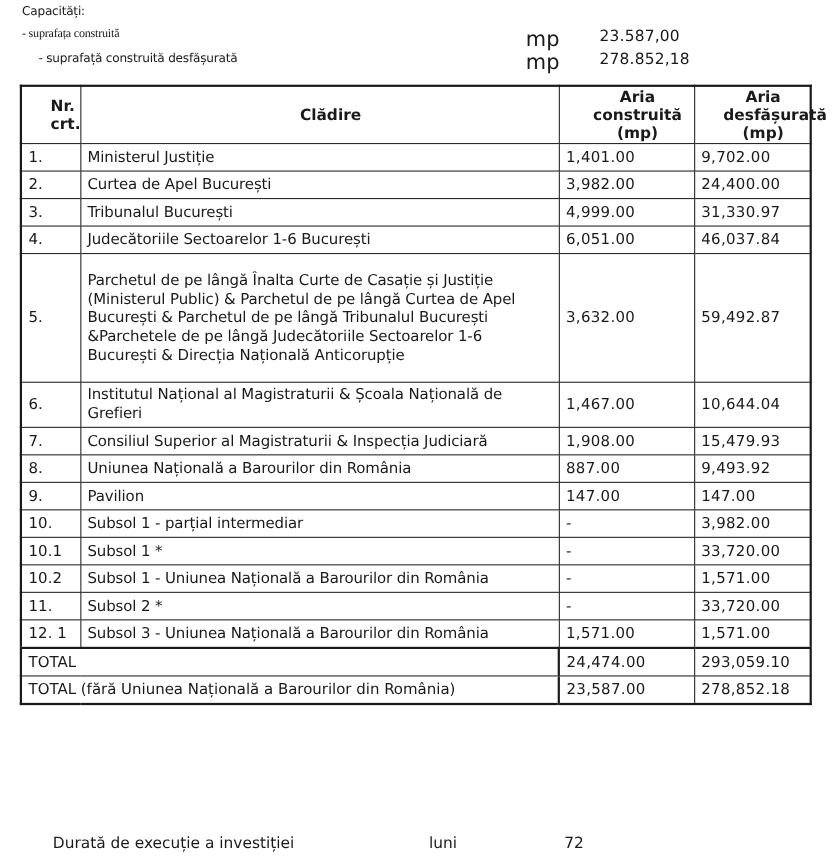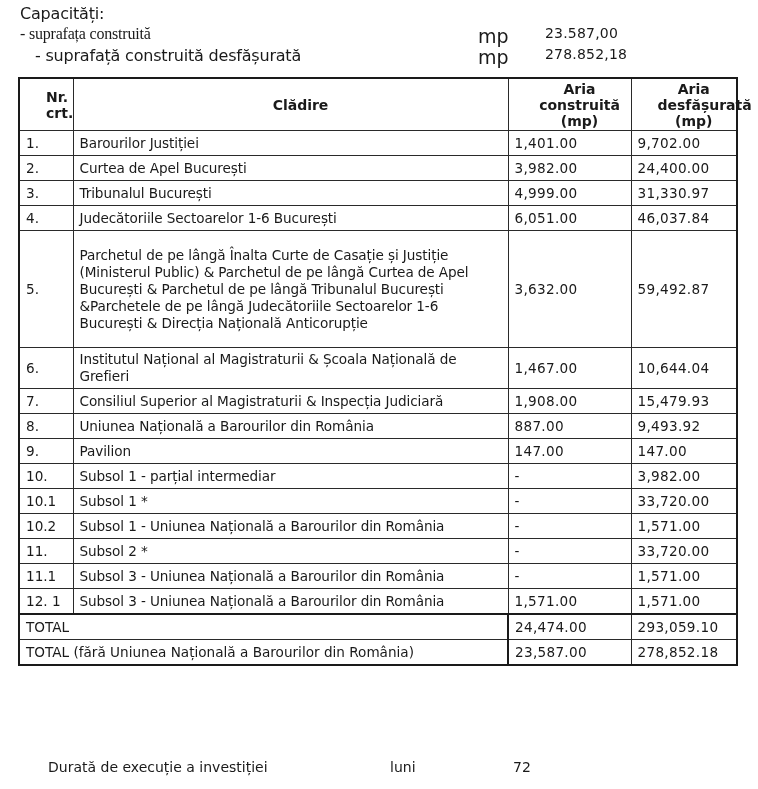--- a/index.html
+++ b/index.html
@@ -1,21 +1,21 @@
 <!DOCTYPE html>
 <html><head>
 <meta charset="utf-8">
 <style>
   html, body { margin: 0; padding: 0; background: #ffffff; }
   body {
     width: 758px; height: 789px; position: relative; overflow: hidden;
     font-family: "DejaVu Sans", sans-serif; color: #1a1a1a;
     font-size: 13.6px;
   }
-  .cap { position: absolute; left: 20px; font-size: 16px; letter-spacing: -0.2px; }
+  .cap { position: absolute; left: 20px; font-size: 11px; letter-spacing: -0.2px; }
   .cap-unit { position: absolute; left: 478px; font-size: 19px; }
   .cap-val { position: absolute; left: 545px; font-size: 14px; letter-spacing: 0.2px; }
   table {
     position: absolute; left: 18px; top: 77px;
     border-collapse: collapse; table-layout: fixed;
     width: 718px;
   }
   td, th {
     border: 1px solid #2a2a2a; padding: 0 6px; line-height: 17px;
     font-weight: normal; vertical-align: middle;
@@ -73,21 +73,21 @@
       <th>
         <div>Aria</div>
         <div>desfășurată</div>
         <div>(mp)</div>
       </th>
     </tr>
   </thead>
   <tbody id="tbody">
       <tr class="r1">
         <td>1.</td>
-        <td class="name">Barourilor Justiției</td>
+        <td class="name">Ministerul Justiție</td>
         <td class="num">1,401.00</td>
         <td class="num">9,702.00</td>
       </tr>
       <tr class="r1">
         <td>2.</td>
         <td class="name">Curtea de Apel București</td>
         <td class="num">3,982.00</td>
         <td class="num">24,400.00</td>
       </tr>
       <tr class="r1">
@@ -150,26 +150,20 @@
         <td class="num">-</td>
         <td class="num">1,571.00</td>
       </tr>
       <tr class="r1">
         <td>11.</td>
         <td class="name">Subsol 2 *</td>
         <td class="num">-</td>
         <td class="num">33,720.00</td>
       </tr>
       <tr class="r1">
-        <td>11.1</td>
-        <td class="name">Subsol 3 - Uniunea Națională a Barourilor din România</td>
-        <td class="num">-</td>
-        <td class="num">1,571.00</td>
-      </tr>
-      <tr class="r1">
         <td>12. 1</td>
         <td class="name">Subsol 3 - Uniunea Națională a Barourilor din România</td>
         <td class="num">1,571.00</td>
         <td class="num">1,571.00</td>
       </tr>
       <tr class="r1">
         <td colspan="2" style="border-top: 2px solid rgb(26, 26, 26); border-right: 2px solid rgb(26, 26, 26);">TOTAL</td>
         <td class="num" style="border-top: 2px solid rgb(26, 26, 26);">24,474.00</td>
         <td class="num" style="border-top: 2px solid rgb(26, 26, 26);">293,059.10</td>
       </tr>

